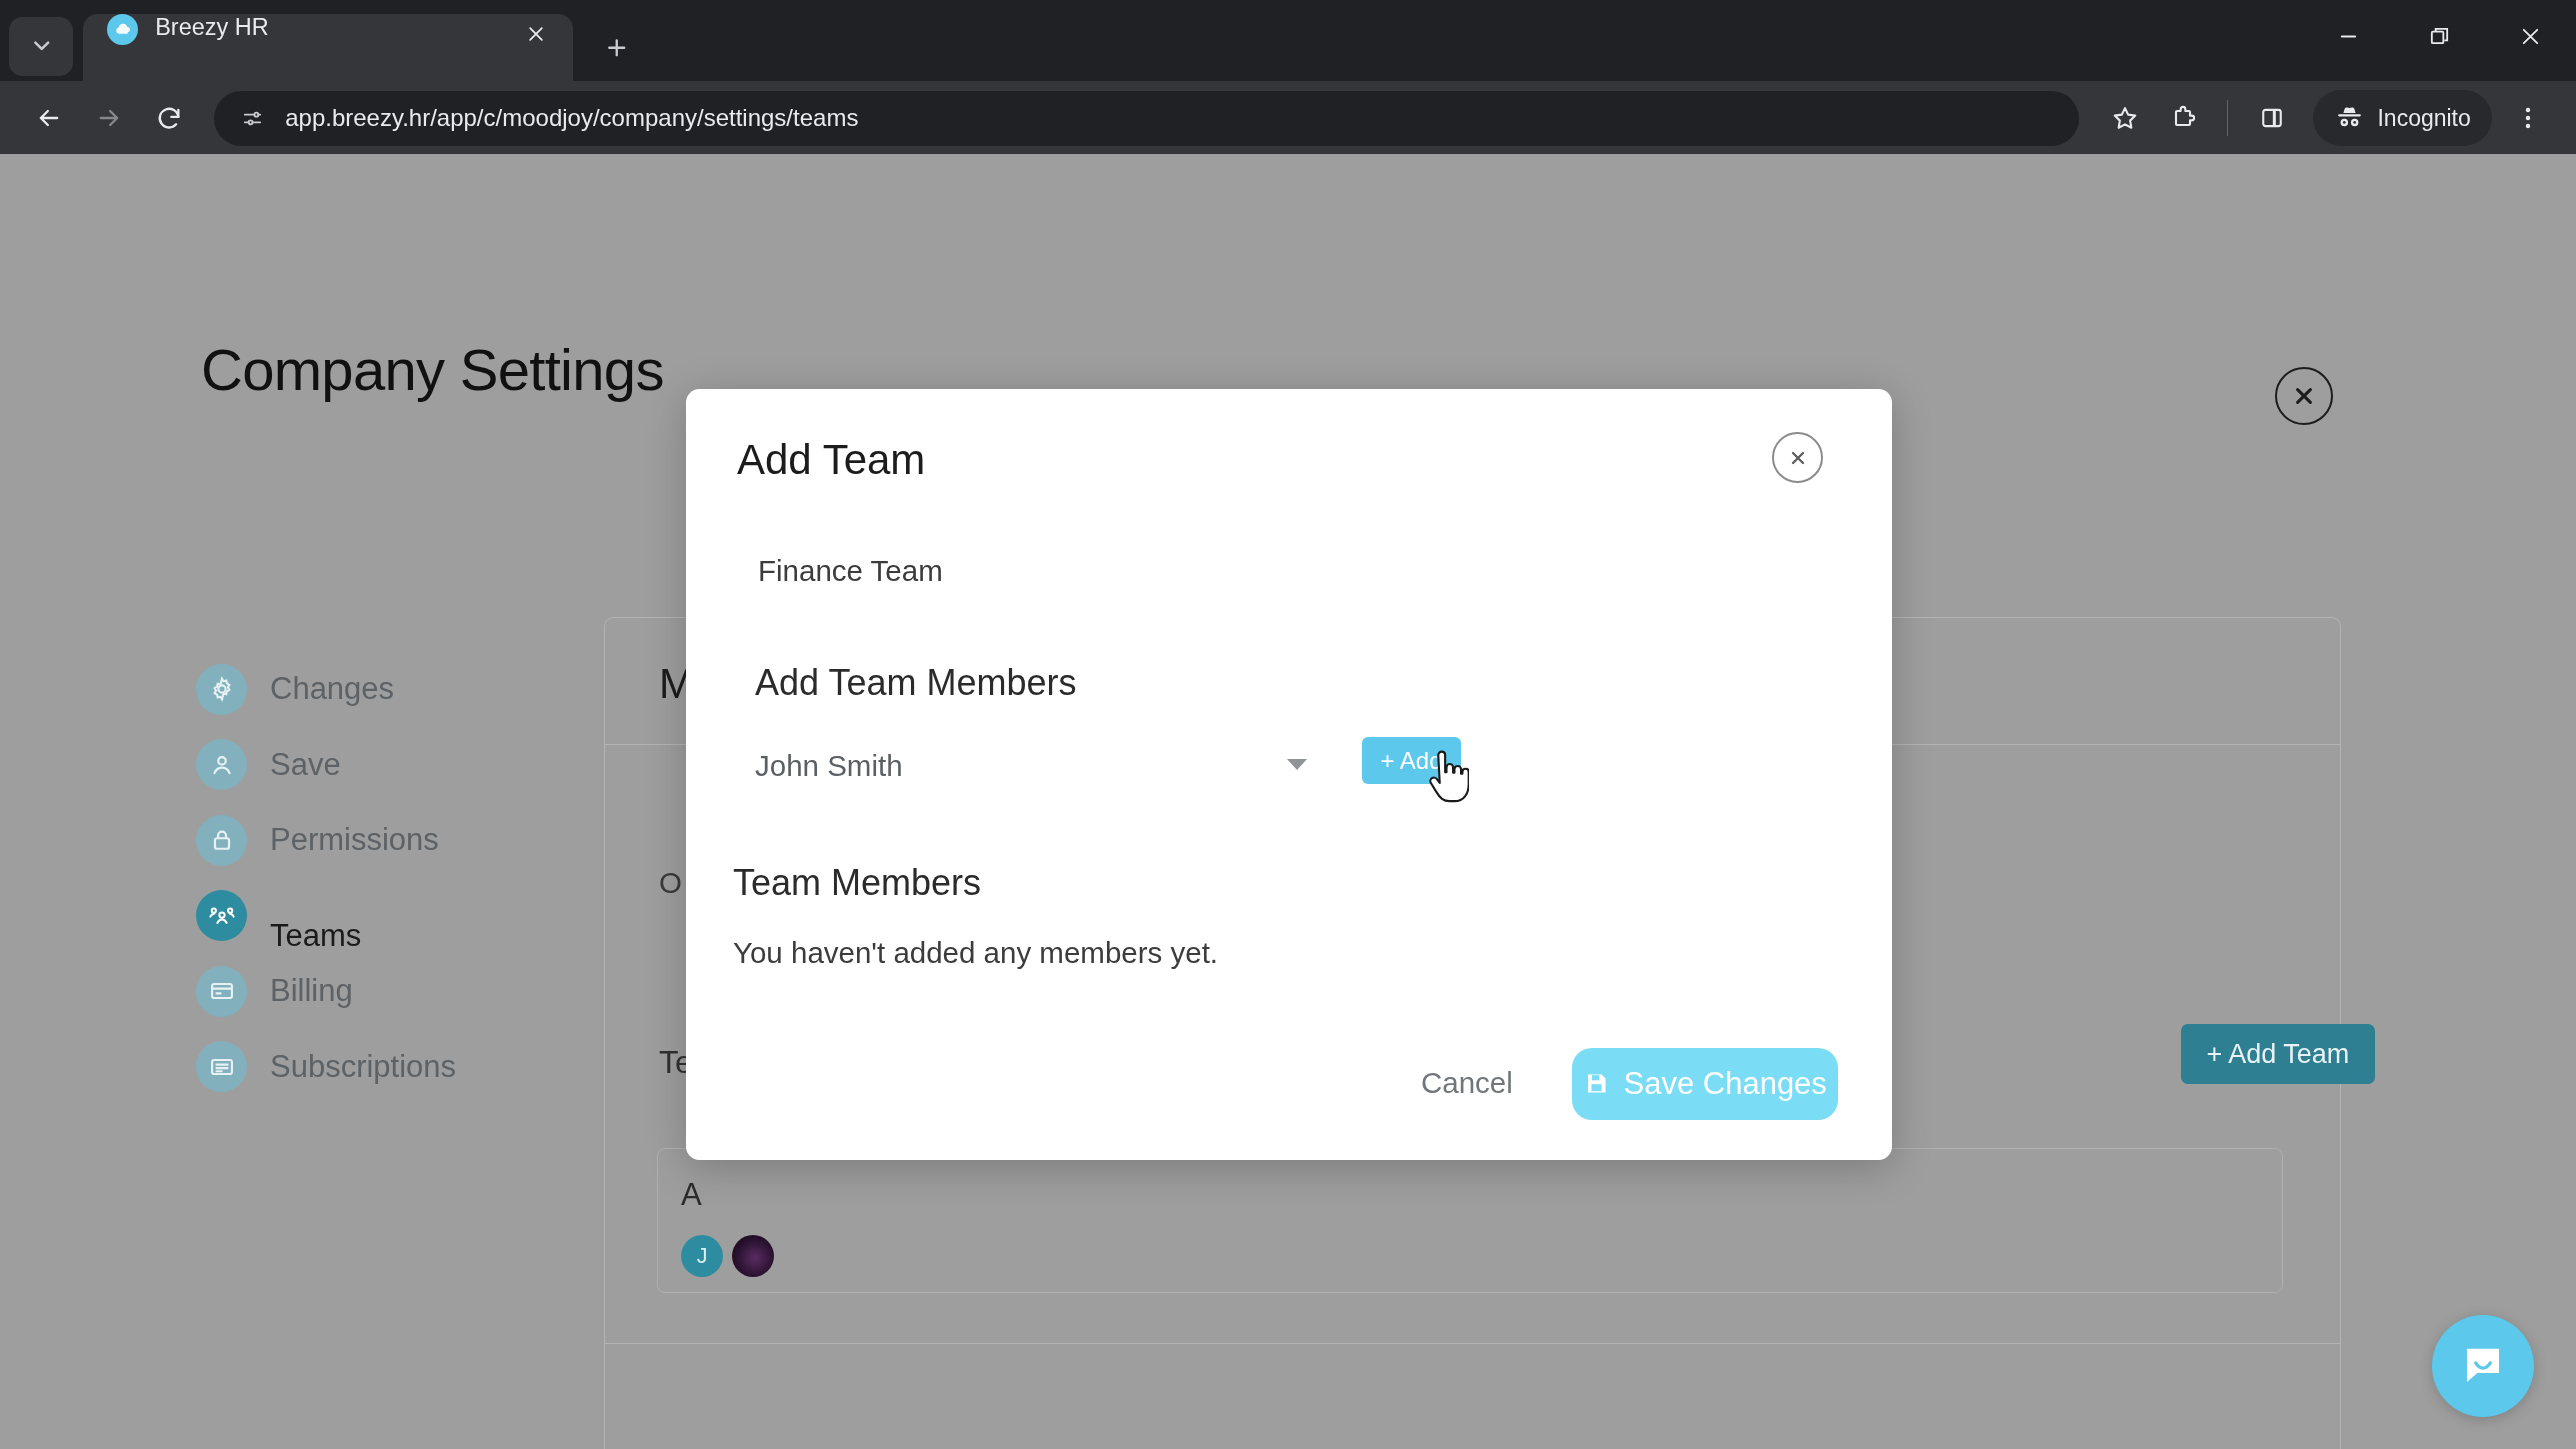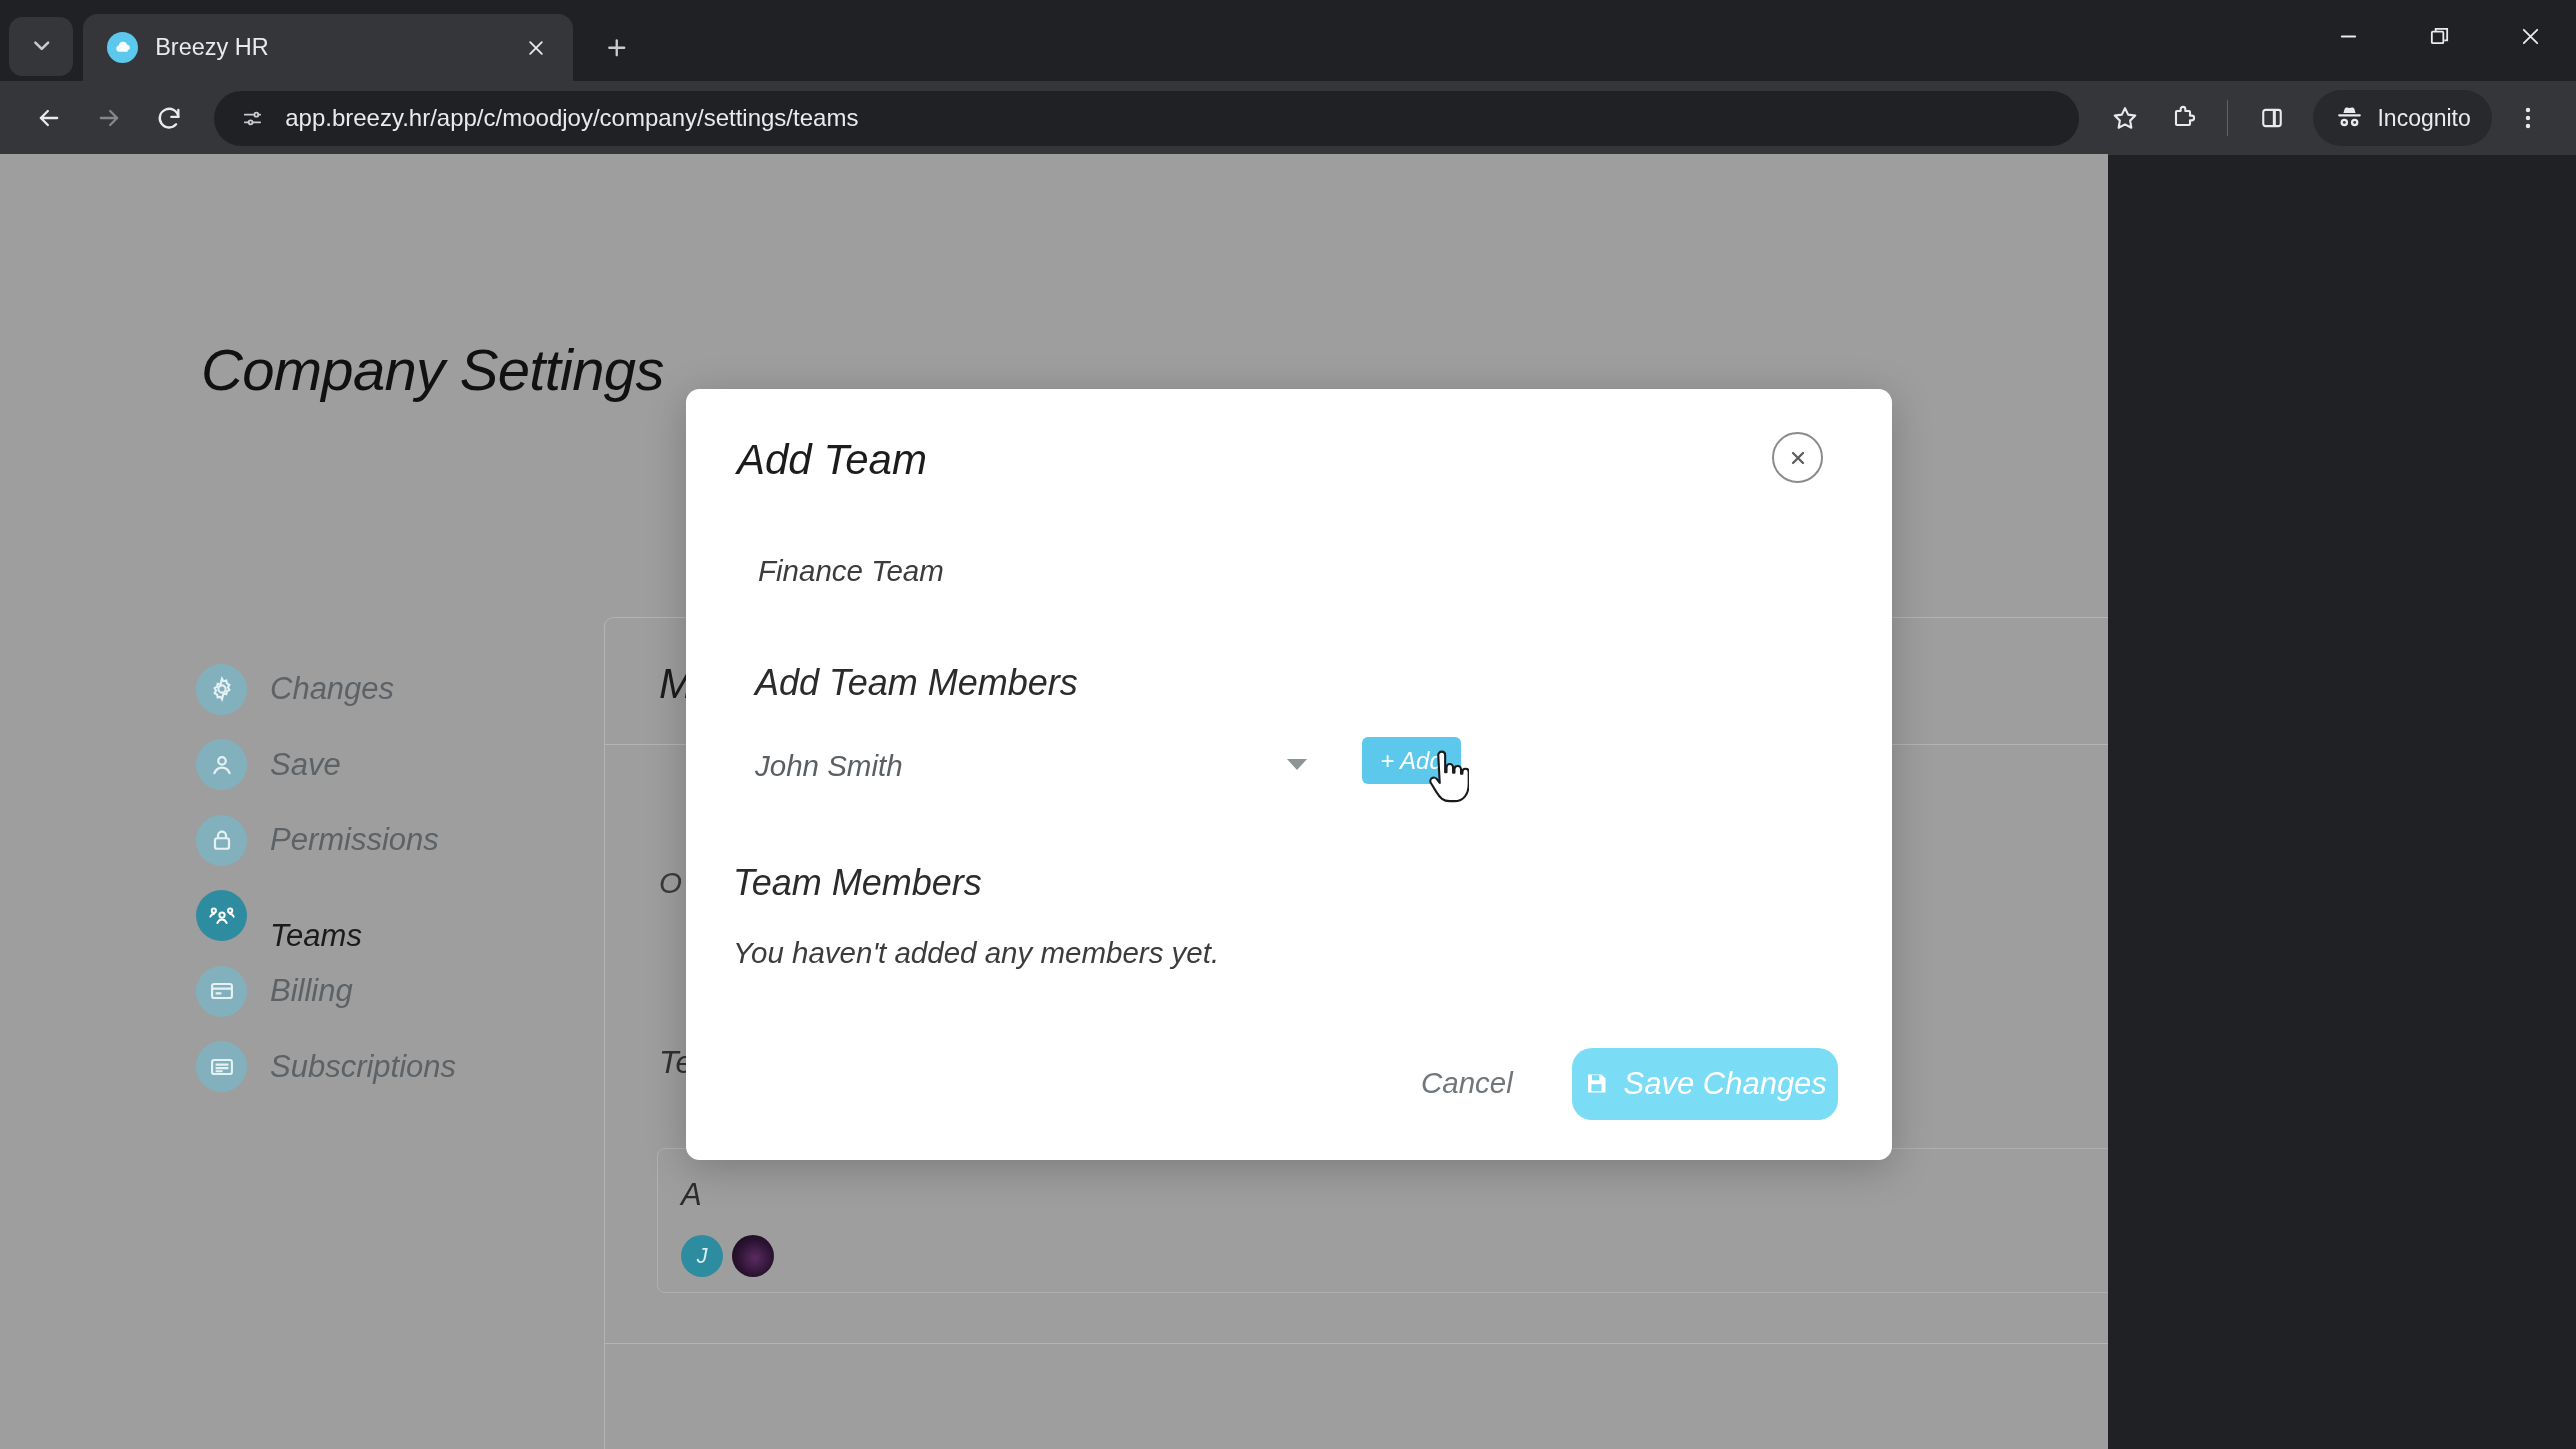--- a/index.html
+++ b/index.html
@@ -22,21 +22,21 @@
     width: 64px; height: 59px; margin-bottom: 5.4px;
     background: #35363a; border-radius: 13.4px;
     display: flex; align-items: center; justify-content: center;
     flex: 0 0 auto; cursor: pointer;
   }
   #tab-list-btn svg { width: 25.5px; height: 25.5px; }
 
   .tab {
     width: 490px; height: 67px; background: #35363a;
     border-radius: 14.8px 14.8px 0 0;
-    display: flex; align-items: center;
+    display: flex; 
     padding: 0 17.4px 0 24px; margin-left: 9.4px;
     position: relative; cursor: pointer; flex: 0 0 auto;
   }
   .tab-favicon {
     width: 31px; height: 31px; border-radius: 50%;
     background: #5BC8EC; flex: 0 0 auto;
     display: flex; align-items: center; justify-content: center;
     margin-right: 17.4px;
   }
   .tab-favicon svg { width: 19px; height: 19px; }
@@ -114,22 +114,22 @@
     padding: 0 21.5px; margin-left: 12px; cursor: pointer;
     flex: 0 0 auto;
   }
   #incognito-pill svg { width: 31px; height: 31px; }
   #incognito-label { color: #e8eaed; font-size: 23px; white-space: nowrap; }
   #menu-btn { margin-left: 6.7px; }
 
   
   #viewport {
     position: absolute; left: 0; top: 154px;
-    width: 2108px; height: 1295px;
-    background: #ffffff; overflow: hidden; font-style: italic;
+    width: 2576px; height: 1295px;
+    background: #ffffff; overflow: hidden;
   }
   #page-backdrop {
     position: absolute; inset: 0;
     background: #9e9e9e;
   }
   #page-content { position: absolute; inset: 0; }
 
   #page-title {
     position: absolute; left: 201px; top: 182px;
     font-size: 58px; color: #111; letter-spacing: -0.7px;

